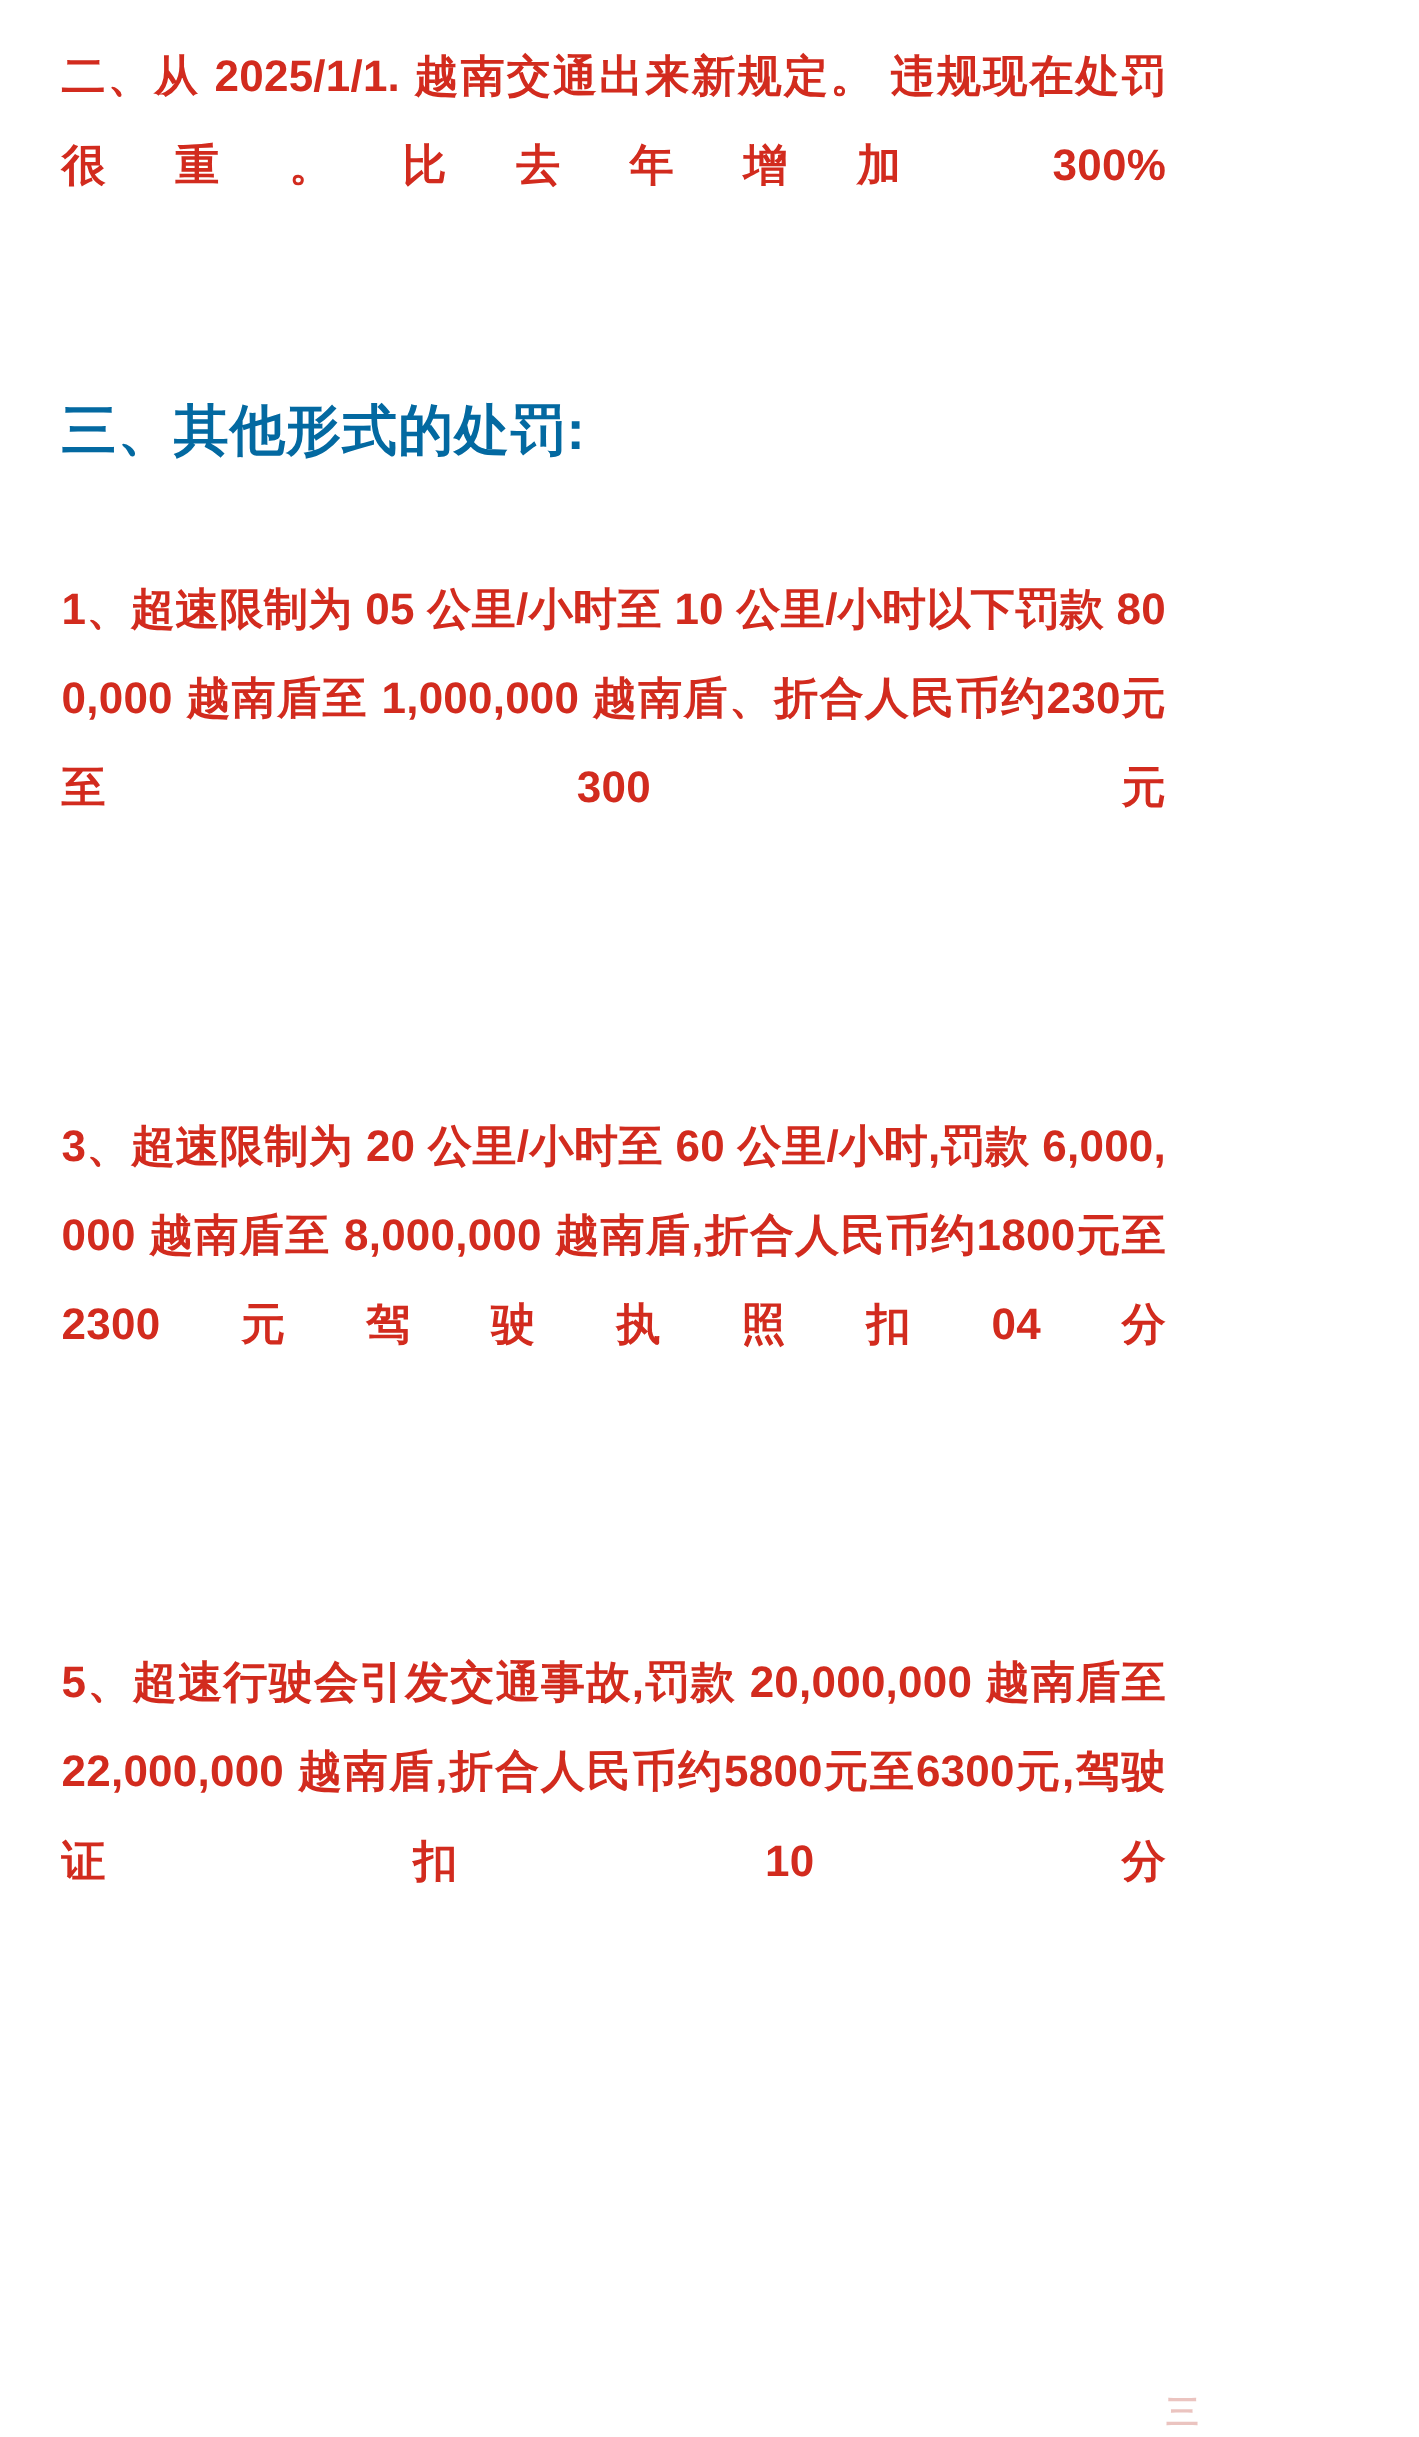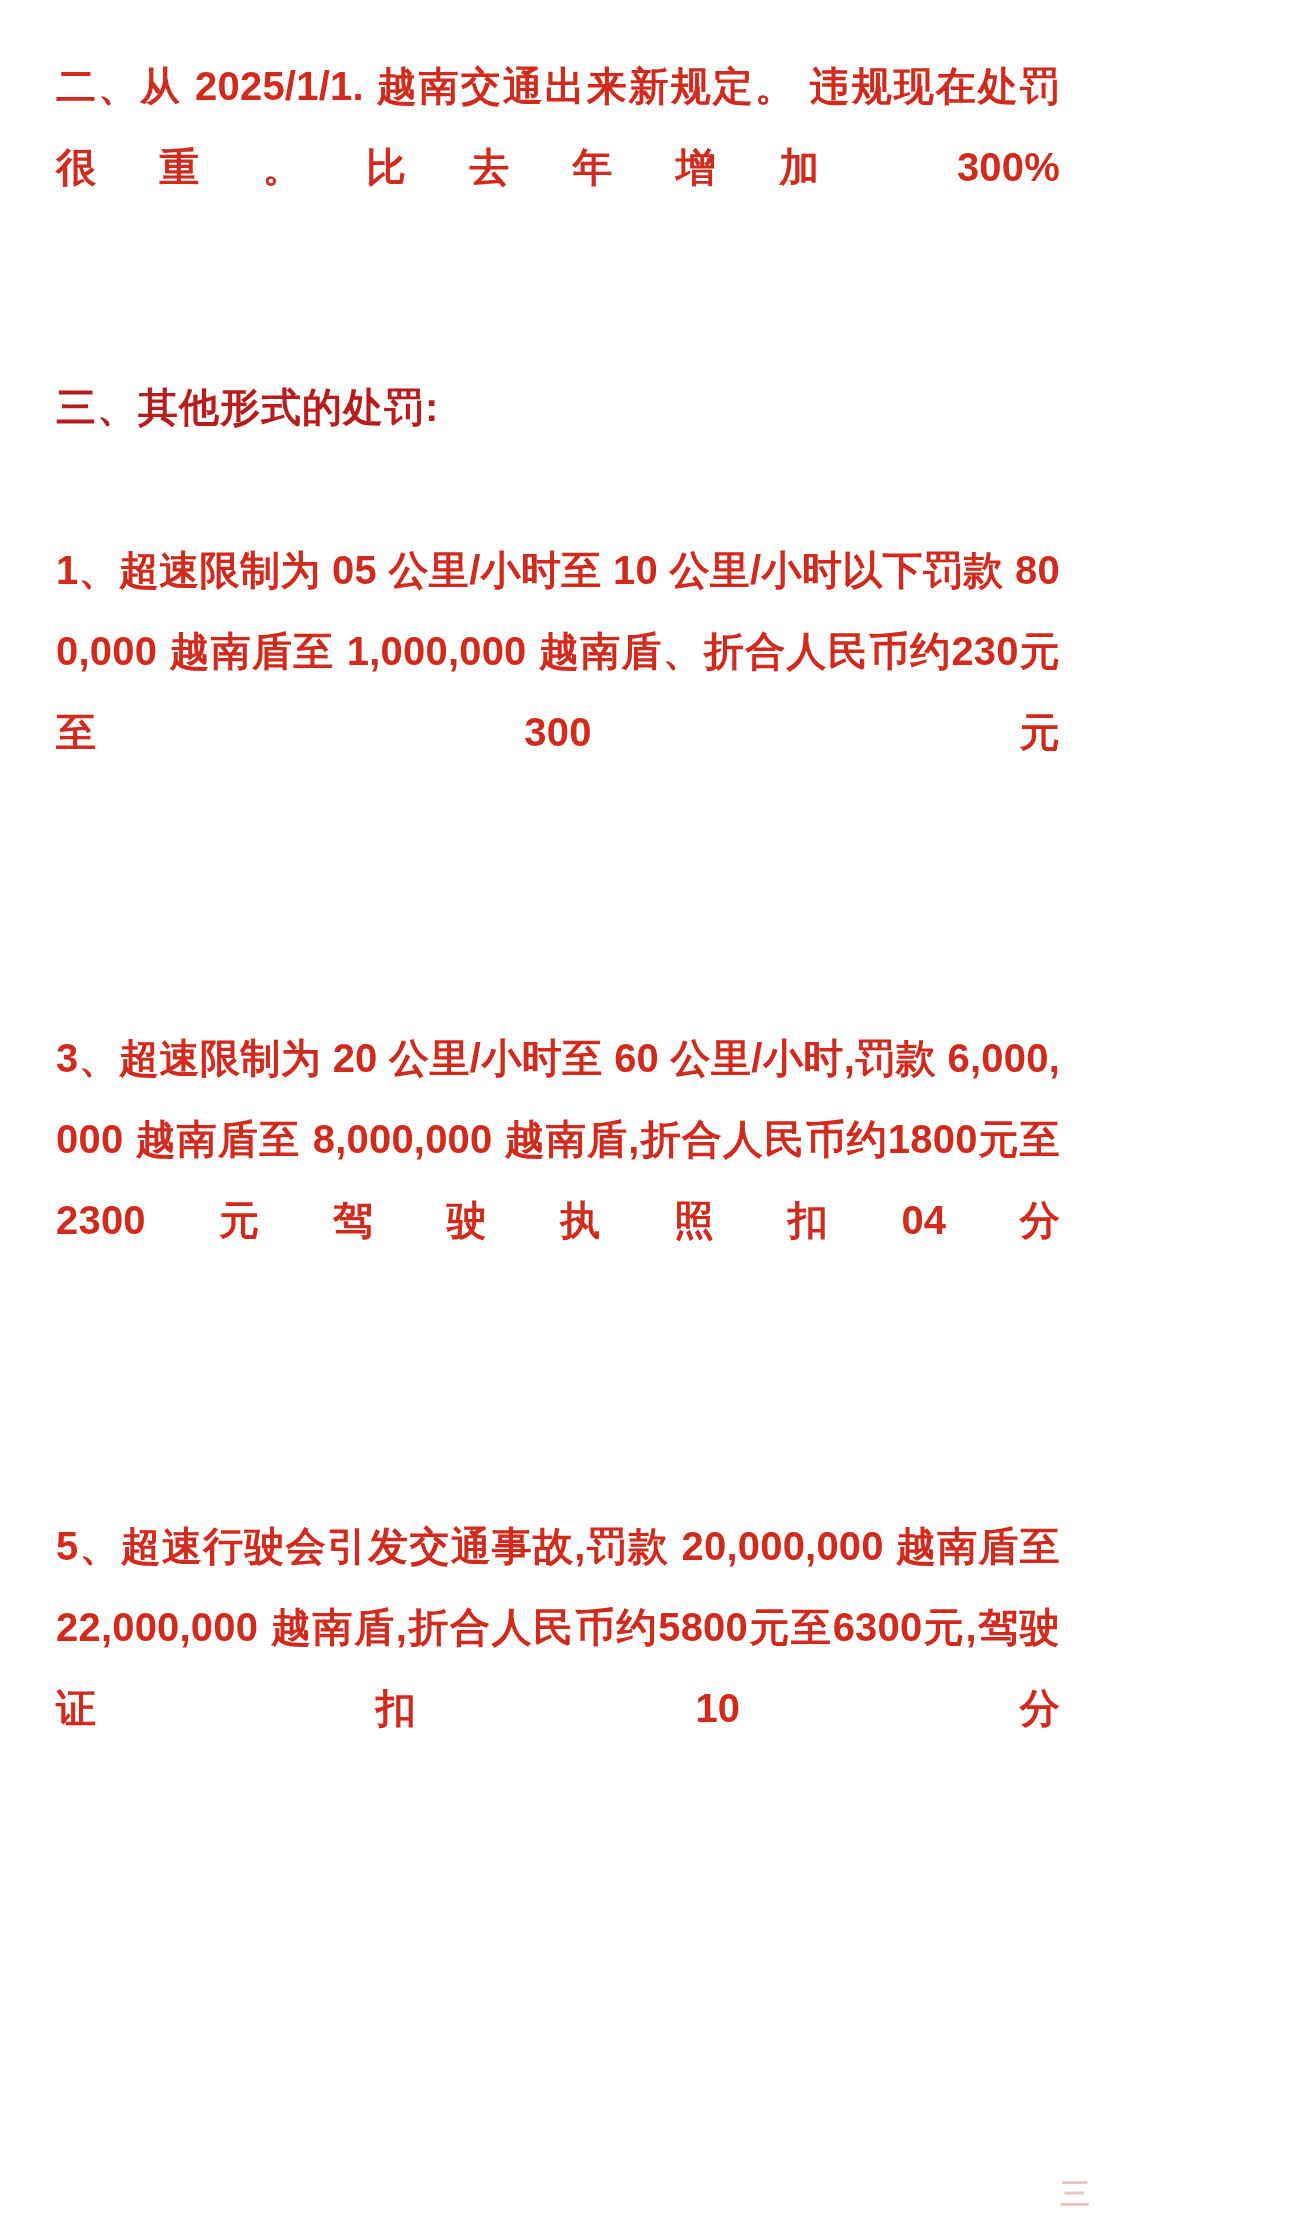--- a/index.html
+++ b/index.html
@@ -16,21 +16,21 @@
   }
 
   .page {
     position: absolute;
     left: 0;
     top: 0;
     width: 1108px;
     height: 2215px;
     background: #ffffff;
     box-sizing: border-box;
-    padding: 16px 48px 0 56px;
+    padding: 0 48px 0 56px;
     overflow: hidden;
   }
 
   
   .para {
     color: #d22b1e;
     font-weight: 700;
     font-size: 40px;
     line-height: 81px;
     letter-spacing: 0.2px;
@@ -46,23 +46,23 @@
     content: "";
     display: inline-block;
     width: 100%;
   }
 
   .spacer-sm { height: 30px; }
   .spacer-md { height: 78px; }
   .spacer-lg { height: 82px; }
 
   .heading {
-    color: #b91c1c;
+    color: #0369a1;
     font-weight: 700;
-    font-size: 40px;
+    font-size: 50px;
     line-height: 81px;
     letter-spacing: 1px;
     margin: 0;
     text-align: left;
   }
 
   
   .watermark {
     position: absolute;
     right: 14px;

